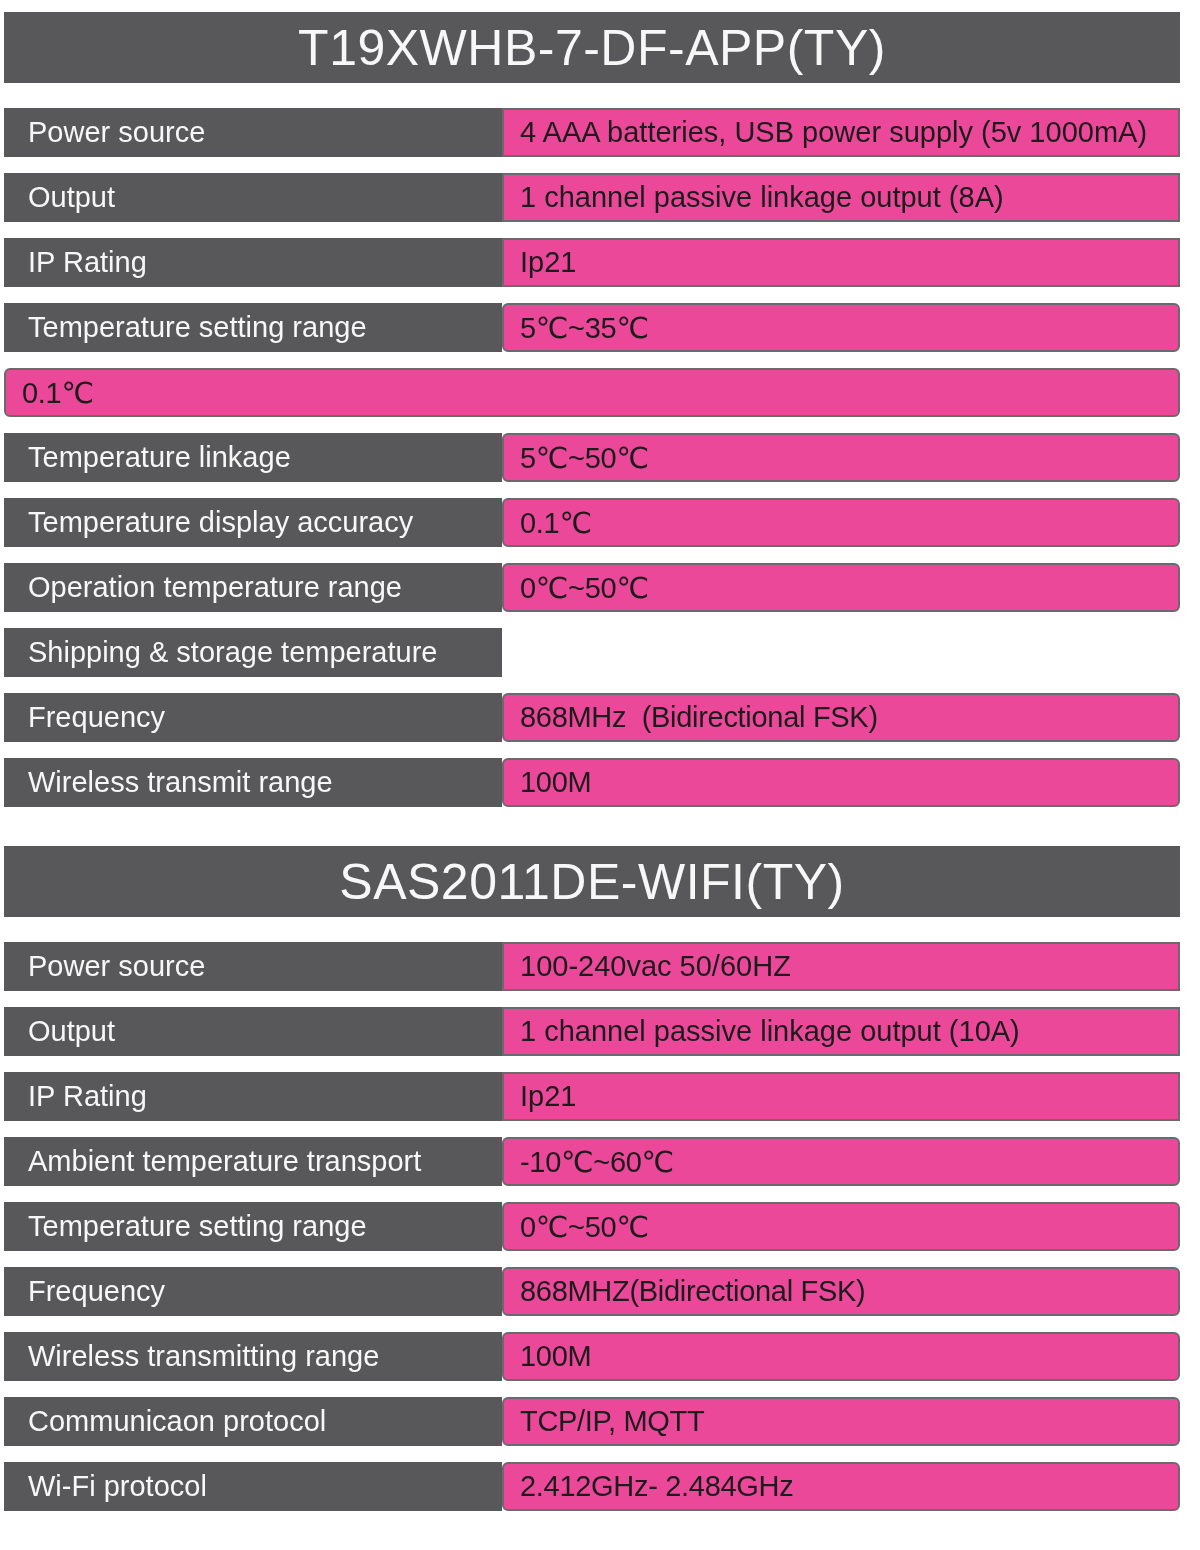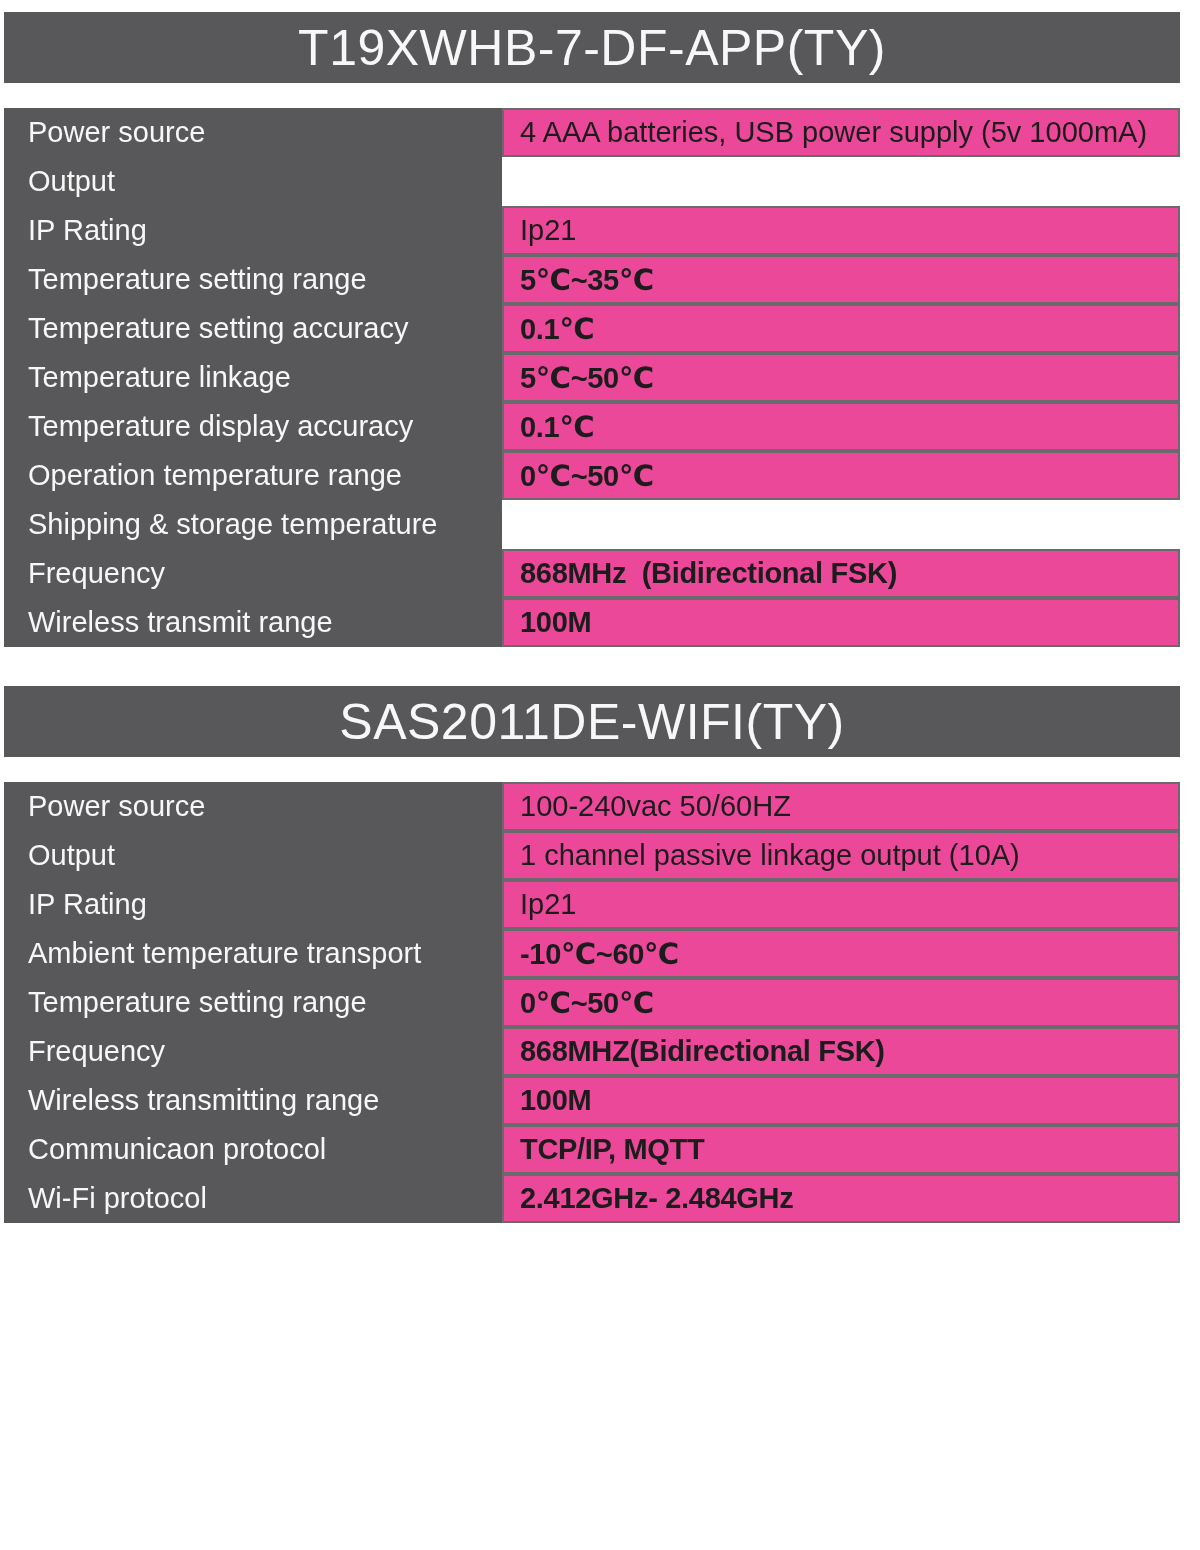--- a/index.html
+++ b/index.html
@@ -32,20 +32,21 @@
   }
   .spec-table.second {
     margin-top: 39px;
   }
   .rows {
     margin-top: 25px;
   }
   .row {
     display: flex;
     height: 49px;
+    margin-bottom: 16px;
   }
   .label {
     flex: 0 0 498px;
     box-sizing: border-box;
     background: #58585a;
     color: #f7f7f7;
     display: flex;
     align-items: center;
     padding-left: 24px;
     font-size: 29px;
@@ -58,50 +59,51 @@
     background: #ec4899;
     border: 2px solid #6a6a6c;
     color: #1c1c1c;
     display: flex;
     align-items: center;
     padding-left: 16px;
     font-size: 29px;
     white-space: nowrap;
   }
   .value.v-bold {
-    font-weight: 700;
+    font-weight: 400;
     letter-spacing: -0.3px;
+    border-radius: 6px;
   }
 </style>
 </head>
 <body>
 
 <div class="page">
 
   <section class="spec-table first">
     <header class="table-title">T19XWHB-7-DF-APP(TY)</header>
     <div class="rows">
 
       <div class="row">
         <div class="label">Power source</div>
         <div class="value">4 AAA batteries, USB power supply (5v 1000mA)</div>
       </div>
       <div class="row">
         <div class="label">Output</div>
+        <div class="value">1 channel passive linkage output (8A)</div>
       </div>
       <div class="row">
         <div class="label">IP Rating</div>
         <div class="value">Ip21</div>
       </div>
       <div class="row">
         <div class="label">Temperature setting range</div>
         <div class="value v-bold">5℃~35℃</div>
       </div>
       <div class="row">
-        <div class="label">Temperature setting accuracy</div>
         <div class="value v-bold">0.1℃</div>
       </div>
       <div class="row">
         <div class="label">Temperature linkage</div>
         <div class="value v-bold">5℃~50℃</div>
       </div>
       <div class="row">
         <div class="label">Temperature display accuracy</div>
         <div class="value v-bold">0.1℃</div>
       </div>

